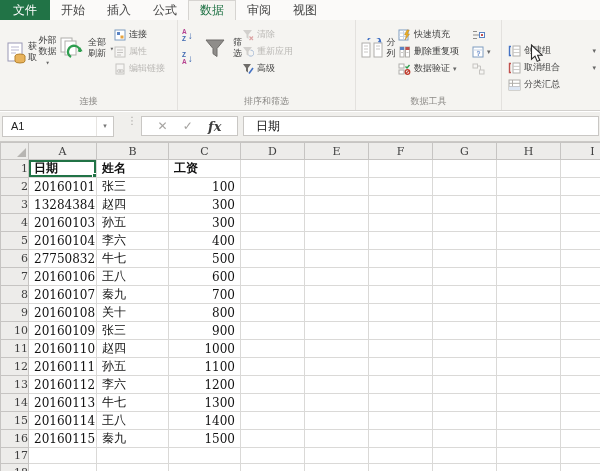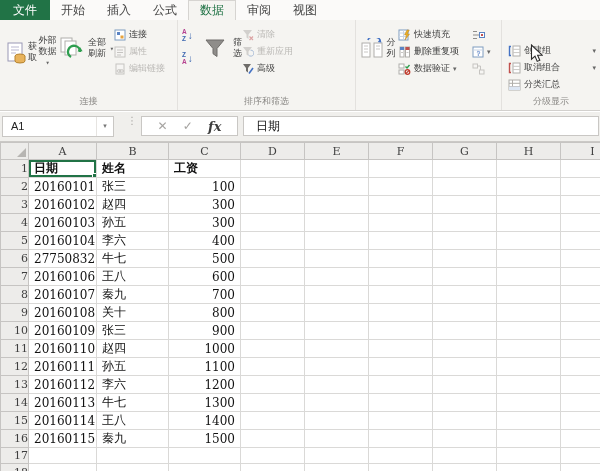--- a/index.html
+++ b/index.html
@@ -297,20 +297,21 @@
         <div class="sbtn dis">
           <span class="ic">
             <svg width="13" height="12" viewBox="0 0 13 12">
               <rect x="1" y="1" width="4.5" height="4" fill="#f6f5f3" stroke="#c6c4c1"></rect>
               <rect x="7.5" y="7" width="4.5" height="4" fill="#f6f5f3" stroke="#c6c4c1"></rect>
               <path d="M5.5 3 h3 v4" fill="none" stroke="#c6c4c1"></path>
             </svg>
           </span>
         </div>
       </div>
+      <div class="glabel">数据工具</div>
     </div>
 
     <div class="rgroup" style="width:98px;padding-left:6px;border-right:none;align-items:center;">
       <div class="smallcol" style="width:88px;">
         <div class="sbtn">
           <span class="ic">
             <svg width="13" height="12" viewBox="0 0 13 12">
               <path d="M3 1.5 h-1.5 v9 h1.5" fill="none" stroke="#4472c4" stroke-width="1.4"></path>
               <rect x="5" y="1" width="7" height="10" fill="#fff" stroke="#b0aeab"></rect>
               <line x1="5" y1="4.3" x2="12" y2="4.3" stroke="#c9c7c4"></line>
@@ -338,21 +339,20 @@
               <rect x="1" y="1" width="11" height="10" fill="#fff" stroke="#b0aeab"></rect>
               <line x1="1" y1="4.3" x2="12" y2="4.3" stroke="#b0aeab"></line>
               <line x1="1" y1="7.6" x2="12" y2="7.6" stroke="#b0aeab"></line>
               <line x1="4.5" y1="1" x2="4.5" y2="11" stroke="#b0aeab"></line>
               <rect x="1" y="7.6" width="11" height="3.4" fill="#dce6f4"></rect>
             </svg>
           </span>
           <span>分类汇总</span>
         </div>
       </div>
-      <div class="glabel">分级显示</div>
     </div>
   </div>
 
   <div class="fbar">
     <div class="namebox">
       <span>A1</span>
       <span class="ddzone">▾</span>
     </div>
     <div class="fdots">⋮</div>
     <div class="fxbox">
@@ -413,21 +413,21 @@
             <td class="c-num">100</td>
             <td></td>
             <td></td>
             <td></td>
             <td></td>
             <td></td>
             <td></td>
           </tr>
           <tr>
             <th class="rowh">3</th>
-            <td class="c-num">20160102</td>
+            <td class="c-num">13284384</td>
             <td class="c-text">赵四</td>
             <td class="c-num">300</td>
             <td></td>
             <td></td>
             <td></td>
             <td></td>
             <td></td>
             <td></td>
           </tr>
           <tr>

